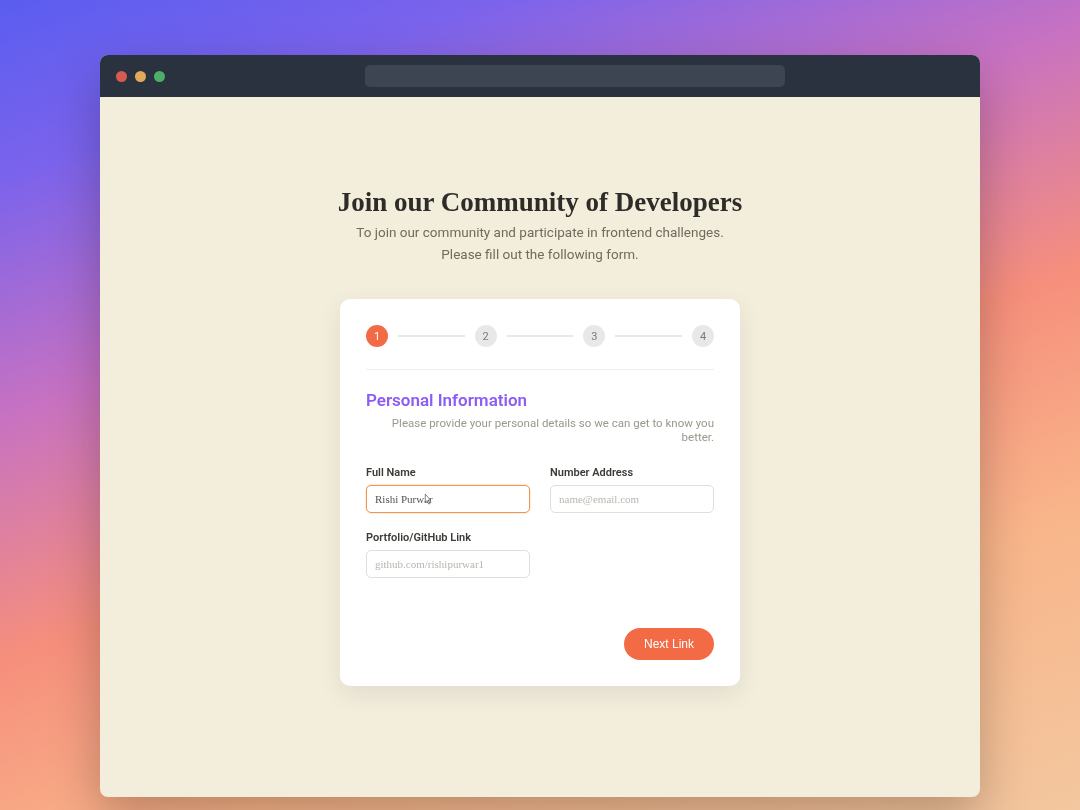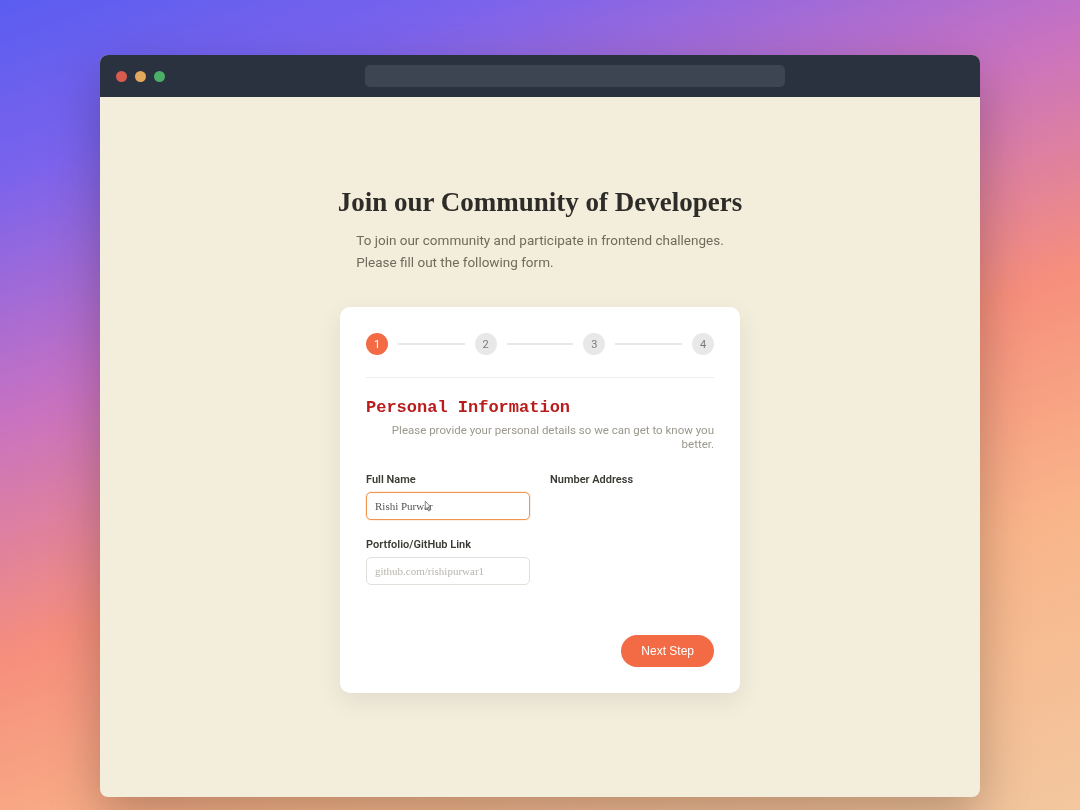--- a/index.html
+++ b/index.html
@@ -43,26 +43,26 @@
     display: flex;
     flex-direction: column;
     align-items: center;
   }
   .title {
     font-family: Georgia, "Times New Roman", serif;
     font-weight: 700;
     font-size: 27px;
     color: #2e2c28;
     text-align: center;
-    margin-bottom: 12px;
+    margin-bottom: 4px;
   }
   .subtitle {
     font-size: 13.5px;
     color: #6f6b5e;
-    text-align: left;
+    text-align: center;
     line-height: 1.6;
     margin-bottom: 34px;
     max-width: 420px;
   }
   .card {
     width: 400px;
     background: #ffffff;
     border-radius: 10px;
     box-shadow: 0 8px 24px rgba(0,0,0,0.08);
     padding: 26px 26px 26px 26px;
@@ -90,23 +90,22 @@
   }
   .step-line {
     flex: 1;
     height: 2px;
     background: #e8e8e8;
     margin: 0 10px;
   }
   .section-title {
     font-size: 17px;
     font-weight: 600;
-    color: #b91c1c;
+    color: #8b5cf6;
     margin-bottom: 6px;
-    font-family: Liberation Mono, monospace;
   }
   .section-sub {
     font-size: 11.5px;
     color: #9a978c;
     margin-bottom: 22px;
     text-align: right;
   }
   .grid {
     display: grid;
     grid-template-columns: 1fr 1fr;
@@ -192,25 +191,26 @@
       <div class="grid">
         <div class="field field-wrap">
           <label>Full Name</label>
           <input class="focused" type="text" value="Rishi Purwar" style="">
           <svg class="cursor" style="left:54px; top:27px;" viewBox="0 0 24 24">
             <path d="M9 2 L9 16 L12 13 L15 19 L17 18 L14 12 L18 12 Z" fill="#fff" stroke="#333" stroke-width="1"></path>
           </svg>
         </div>
         <div class="field">
           <label>Number Address</label>
+          <input type="text" placeholder="name@email.com" style="">
         </div>
         <div class="field">
           <label>Portfolio/GitHub Link</label>
           <input type="text" placeholder="github.com/rishipurwar1" style="">
         </div>
       </div>
 
       <div class="actions">
-        <button class="next-btn">Next Step</button>
+        <button class="next-btn">Next Link</button>
       </div>
     </div>
   </div>
 </div>
 
 </body></html>

